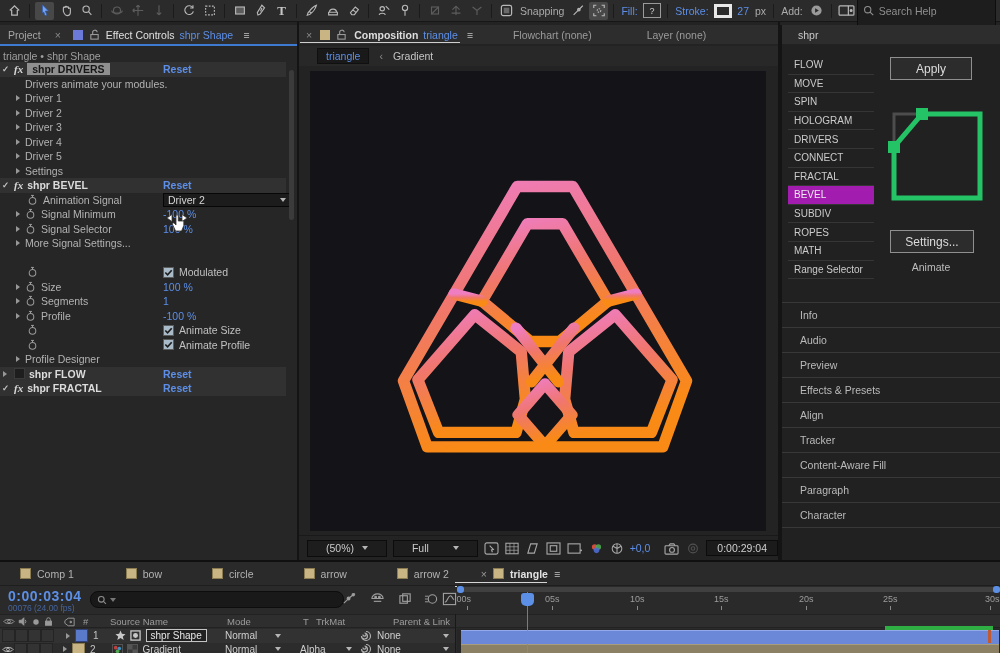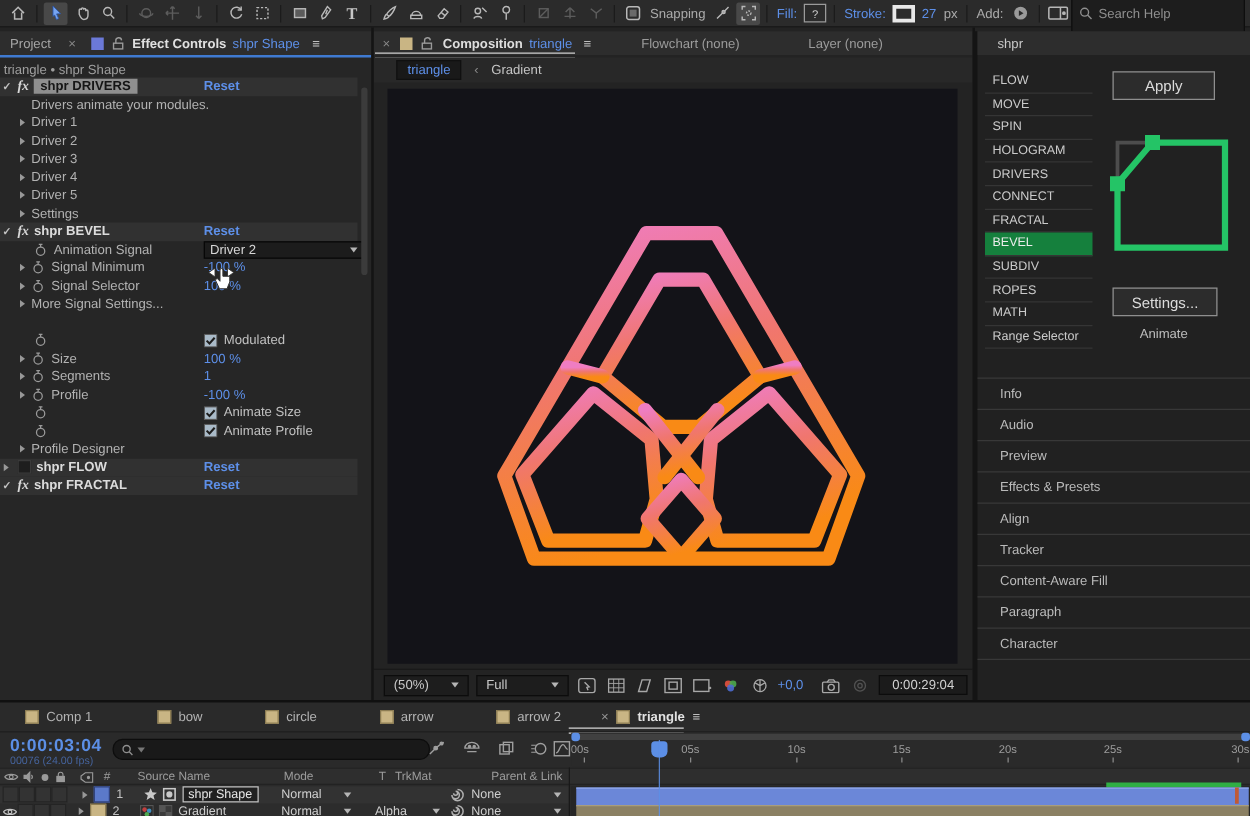--- a/index.html
+++ b/index.html
@@ -39,30 +39,30 @@
   .cbox{position:absolute;left:163px;display:flex;align-items:center;gap:5px;color:#c0c0c0;}
   .scrollv{position:absolute;left:289px;top:45px;width:5px;height:150px;background:#3b3b3b;border-radius:3px;}
   
   .panel-center{left:299px;top:25px;width:479px;height:535px;background:#232323;}
   .comp-tabs{position:absolute;left:0;top:0;width:479px;height:19px;background:#2d2d2d;display:flex;align-items:center;}
   .tab-underline{position:absolute;left:1px;top:17px;width:160px;height:3px;border-top:1px solid #cfcfcf;border-bottom:1px solid #cfcfcf;}
   .breadcrumb{position:absolute;left:0;top:21px;width:479px;height:20px;background:#282828;display:flex;align-items:center;}
   .bc-box{background:#191919;border:1px solid #101010;color:#5d8fe8;padding:1px 8px;margin-left:18px;}
   .canvas{position:absolute;left:11px;top:46px;width:456px;height:460px;background:#131318;}
   .viewbar{position:absolute;left:0;top:510px;width:479px;height:25px;background:#232323;border-top:1px solid #191919;display:flex;align-items:center;padding-left:8px;box-sizing:border-box;gap:6px;}
-  .vb-dd{background:#1d1d1d;border:1px solid #0c0c0c;height:15px;display:flex;align-items:center;justify-content:space-between;padding:0 7px;color:#c9c9c9;gap:6px;}
+  .vb-dd{background:#1d1d1d;border:1px solid #0c0c0c;height:15px;display:flex;align-items:center;justify-content:space-between;padding:0 18px;color:#c9c9c9;gap:6px;}
   .vb-icon{width:17px;height:15px;display:flex;align-items:center;justify-content:center;}
   .vb-icon svg{stroke:#a8a8a8;fill:none;stroke-width:1.2;}
   .tcbox{background:#1b1b1b;border:1px solid #0c0c0c;color:#d0d0d0;padding:1px 10px;}
   
   .panel-right{left:780px;top:25px;width:220px;height:535px;background:#212121;border-left:2px solid #141414;}
   .pr-tab{position:absolute;left:0;top:0;width:220px;height:19px;background:#2d2d2d;display:flex;align-items:center;padding-left:16px;box-sizing:border-box;color:#c9c9c9;}
   .modlist{position:absolute;left:6px;top:31px;width:86px;}
   .modrow{height:17.6px;display:flex;align-items:center;padding-left:6px;border-bottom:1px solid #353535;color:#cbcbcb;font-size:10px;}
-  .modrow.sel{background:#15803d;color:#ececec;}
+  .modrow.sel{background:#a21caf;color:#ececec;}
   .btn{position:absolute;border:1px solid #8f8f8f;background:#2c2c2c;color:#dcdcdc;display:flex;align-items:center;justify-content:center;font-size:12px;}
   .pr-divider{position:absolute;left:0;width:220px;height:1px;background:#383838;}
   .pr-panelrow{position:absolute;left:0;width:220px;height:25px;display:flex;align-items:center;padding-left:18px;box-sizing:border-box;border-bottom:1px solid #383838;color:#bababa;}
   
   .timeline{left:0;top:560px;width:1000px;height:93px;background:#2a2a2a;border-top:2px solid #101010;}
   .tl-tabs{position:absolute;left:0;top:0;width:1000px;height:24px;display:flex;align-items:center;border-bottom:1px solid #1e1e1e;box-sizing:border-box;}
   .tl-tab{display:flex;align-items:center;gap:6px;color:#b3b3b3;}
   .chip{width:9px;height:9px;background:#c9b584;border:1px solid #8c7c52;}
   .tl-underline{position:absolute;left:455px;top:20px;width:92px;height:3px;border-top:1px solid #d5d5d5;border-bottom:1px solid #d5d5d5;}
   .bigtc{position:absolute;left:8px;top:2px;color:#5c8fe6;font-weight:bold;font-size:14px;letter-spacing:.5px;}
@@ -262,21 +262,21 @@
 
   <div class="panel-left abs">
     <div class="pl-tabs">
       <span style="margin-left:8px;color:#a5a5a5">Project</span>
       <span style="margin-left:14px;color:#8a8a8a">×</span>
       <span style="margin-left:12px;width:10px;height:10px;background:#6b79d8;display:inline-block"></span>
       <svg width="11" height="12" viewBox="0 0 12 13" style="margin-left:6px" stroke="#9a9a9a" fill="none" stroke-width="1.2">
           <rect x="2" y="6" width="8" height="5"></rect>
           <path d="M4,6 V4 a2.5,2.5 0 0 1 5,-0.5"></path>
         </svg>
-      <span style="margin-left:6px;color:#e0e0e0;font-weight:bold">Effect Controls</span>
+      <span style="margin-left:6px;color:#e0e0e0;font-weight:normal">Effect Controls</span>
       <span style="margin-left:5px;color:#5d8fe8">shpr Shape</span>
       <span style="margin-left:10px;color:#c0c0c0">≡</span>
     </div>
     <div class="ctxline">triangle • shpr Shape</div>
 
     <div class="erow hdr" style="top:37px">
       <span class="chk">✓</span>
       <span class="fx">fx</span>
       <span class="hl-label">shpr DRIVERS</span>
       <a class="reset">Reset</a>

